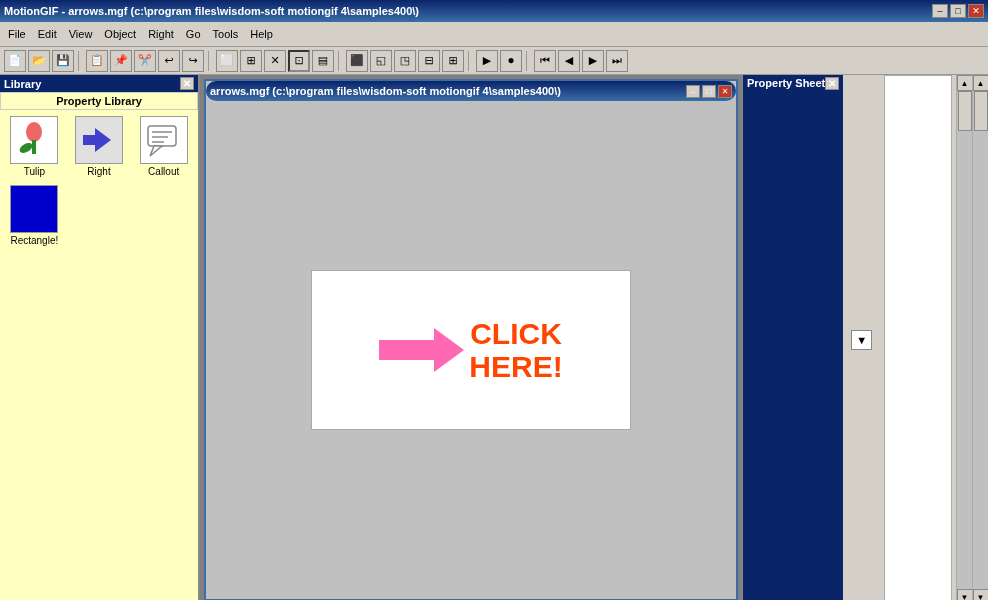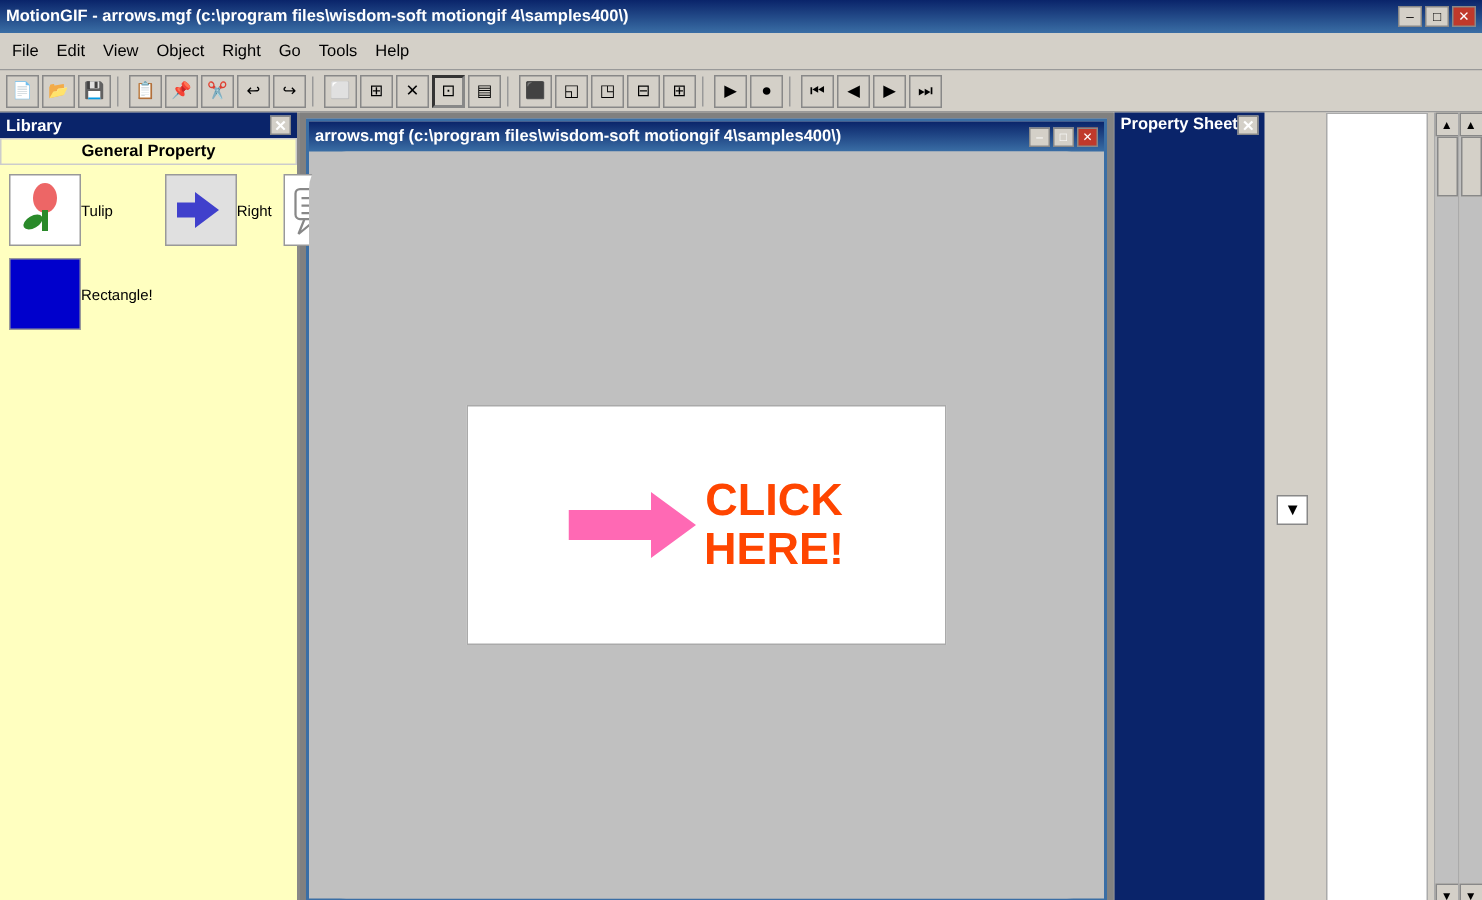--- a/index.html
+++ b/index.html
@@ -100,21 +100,21 @@
       background: #ffffc0;
       flex: 1;
       padding: 4px;
       display: grid;
       grid-template-columns: 1fr 1fr 1fr;
       gap: 4px;
       align-content: start;
     }
     .lib-item {
       display: flex;
-      flex-direction: row;
+      flex-direction: column;
       align-items: center;
       cursor: pointer;
       padding: 2px;
     }
     .lib-item-icon {
       width: 48px; height: 48px;
       border: 1px solid #999;
       background: white;
       display: flex; align-items: center; justify-content: center;
       font-size: 20px;
@@ -148,20 +148,21 @@
       background: #c0c0c0;
     }
     .sub-title-bar {
       background: linear-gradient(to bottom, #0a246a, #3a6ea5);
       color: white;
       height: 20px;
       display: flex;
       align-items: center;
       justify-content: space-between;
       padding: 0 4px;
+      border-radius: 10px;
     }
     .sub-title-text { font-size: 11px; font-weight: bold; }
     .sub-title-buttons { display: flex; gap: 2px; }
     .sub-btn {
       width: 14px; height: 13px;
       background: #d4d0c8;
       border: 1px solid #888;
       font-size: 8px;
       display: flex; align-items: center; justify-content: center;
       cursor: pointer;
@@ -169,21 +170,20 @@
     .sub-btn.close-btn { background: #c0392b; color: white; }
 
     
     .canvas-area {
       flex: 1;
       background: #c0c0c0;
       display: flex;
       align-items: center;
       justify-content: center;
       position: relative;
-      border-radius: 25px;
     }
     .gif-preview {
       width: 320px;
       height: 160px;
       background: white;
       border: 1px solid #aaa;
       display: flex;
       align-items: center;
       justify-content: center;
       position: relative;
@@ -325,21 +325,21 @@
   <div class="tb-btn tb-icon">⏭</div>
 </div>
 
 <div class="main-layout">
 
   <div class="library-panel">
     <div class="library-header">
       <span>Library</span>
       <div class="x-close">✕</div>
     </div>
-    <div class="library-title-bar">General Property</div>
+    <div class="library-title-bar">Property Library</div>
     <div class="library-content">
 
       <div class="lib-item">
         <div class="lib-item-icon tulip-icon">
           <svg width="40" height="40" viewBox="0 0 40 40">
             <ellipse cx="20" cy="12" rx="8" ry="10" fill="#e84040" opacity="0.8"></ellipse>
             <rect x="18" y="20" width="4" height="14" fill="#2a8a2a"></rect>
             <ellipse cx="12" cy="28" rx="7" ry="4" fill="#2a8a2a" transform="rotate(-30 12 28)"></ellipse>
           </svg>
         </div>

